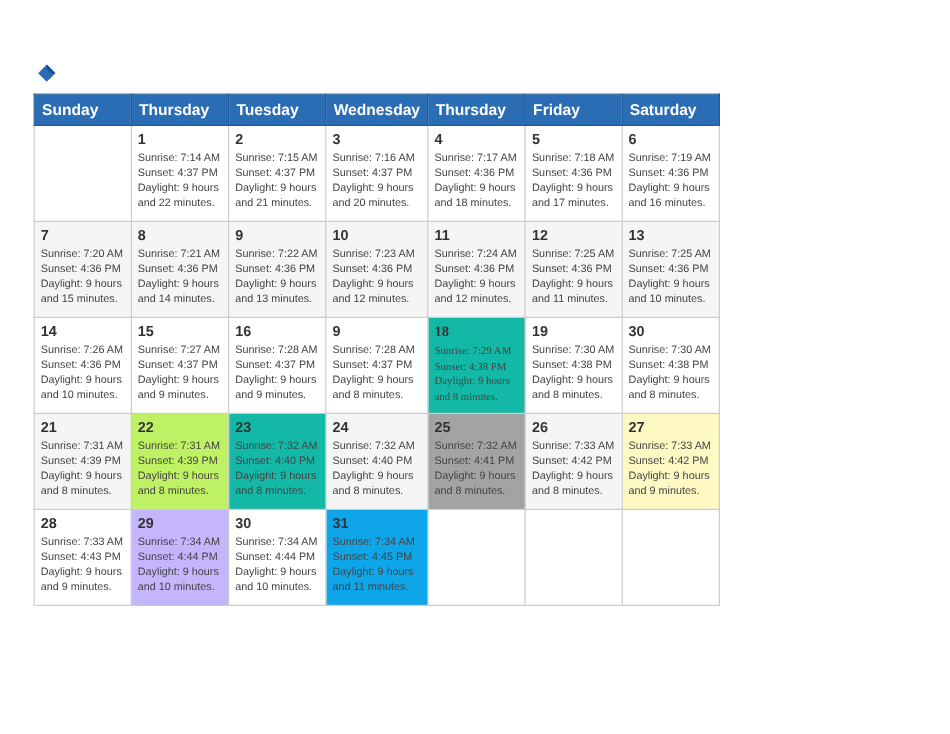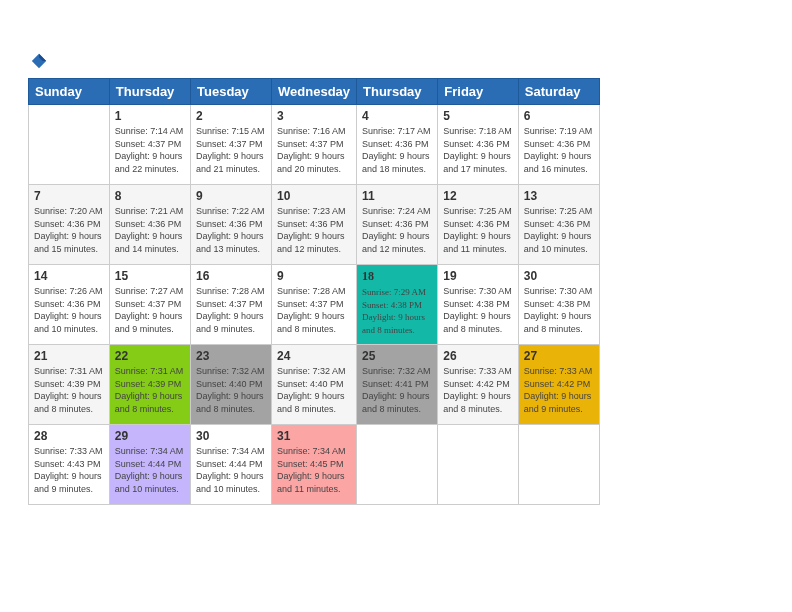--- a/index.html
+++ b/index.html
@@ -229,59 +229,59 @@
           <td style="background-color: rgb(255, 255, 255);">
             <span class="day-number">30</span>
             <div class="day-info">Sunrise: 7:30 AM<br>Sunset: 4:38 PM<br>Daylight: 9 hours and 8 minutes.</div>
           </td>
         </tr>
         <tr>
           <td style="background-color: rgb(245, 245, 245);">
             <span class="day-number">21</span>
             <div class="day-info">Sunrise: 7:31 AM<br>Sunset: 4:39 PM<br>Daylight: 9 hours and 8 minutes.</div>
           </td>
-          <td style="background-color: #84cc16;">
+          <td style="background-color: #bef264;">
             <span class="day-number">22</span>
             <div class="day-info">Sunrise: 7:31 AM<br>Sunset: 4:39 PM<br>Daylight: 9 hours and 8 minutes.</div>
           </td>
-          <td style="background-color: #a3a3a3;">
+          <td style="background-color: #14b8a6;">
             <span class="day-number">23</span>
             <div class="day-info">Sunrise: 7:32 AM<br>Sunset: 4:40 PM<br>Daylight: 9 hours and 8 minutes.</div>
           </td>
           <td style="background-color: rgb(245, 245, 245);">
             <span class="day-number">24</span>
             <div class="day-info">Sunrise: 7:32 AM<br>Sunset: 4:40 PM<br>Daylight: 9 hours and 8 minutes.</div>
           </td>
           <td style="background-color: #a3a3a3;">
             <span class="day-number">25</span>
             <div class="day-info">Sunrise: 7:32 AM<br>Sunset: 4:41 PM<br>Daylight: 9 hours and 8 minutes.</div>
           </td>
           <td style="background-color: rgb(245, 245, 245);">
             <span class="day-number">26</span>
             <div class="day-info">Sunrise: 7:33 AM<br>Sunset: 4:42 PM<br>Daylight: 9 hours and 8 minutes.</div>
           </td>
-          <td style="background-color: #eab308;">
+          <td style="background-color: #fef9c3;">
             <span class="day-number">27</span>
             <div class="day-info">Sunrise: 7:33 AM<br>Sunset: 4:42 PM<br>Daylight: 9 hours and 9 minutes.</div>
           </td>
         </tr>
         <tr>
           <td style="background-color: rgb(255, 255, 255);">
             <span class="day-number">28</span>
             <div class="day-info">Sunrise: 7:33 AM<br>Sunset: 4:43 PM<br>Daylight: 9 hours and 9 minutes.</div>
           </td>
           <td style="background-color: #c4b5fd;">
             <span class="day-number">29</span>
             <div class="day-info">Sunrise: 7:34 AM<br>Sunset: 4:44 PM<br>Daylight: 9 hours and 10 minutes.</div>
           </td>
           <td style="background-color: rgb(255, 255, 255);">
             <span class="day-number">30</span>
             <div class="day-info">Sunrise: 7:34 AM<br>Sunset: 4:44 PM<br>Daylight: 9 hours and 10 minutes.</div>
           </td>
-          <td style="background-color: #fca5a5;">
+          <td style="background-color: #0ea5e9;">
             <span class="day-number">31</span>
             <div class="day-info">Sunrise: 7:34 AM<br>Sunset: 4:45 PM<br>Daylight: 9 hours and 11 minutes.</div>
           </td>
           <td class="empty-cell"></td>
           <td class="empty-cell"></td>
           <td class="empty-cell"></td>
         </tr>
       </tbody>
   </table>
 </div>

